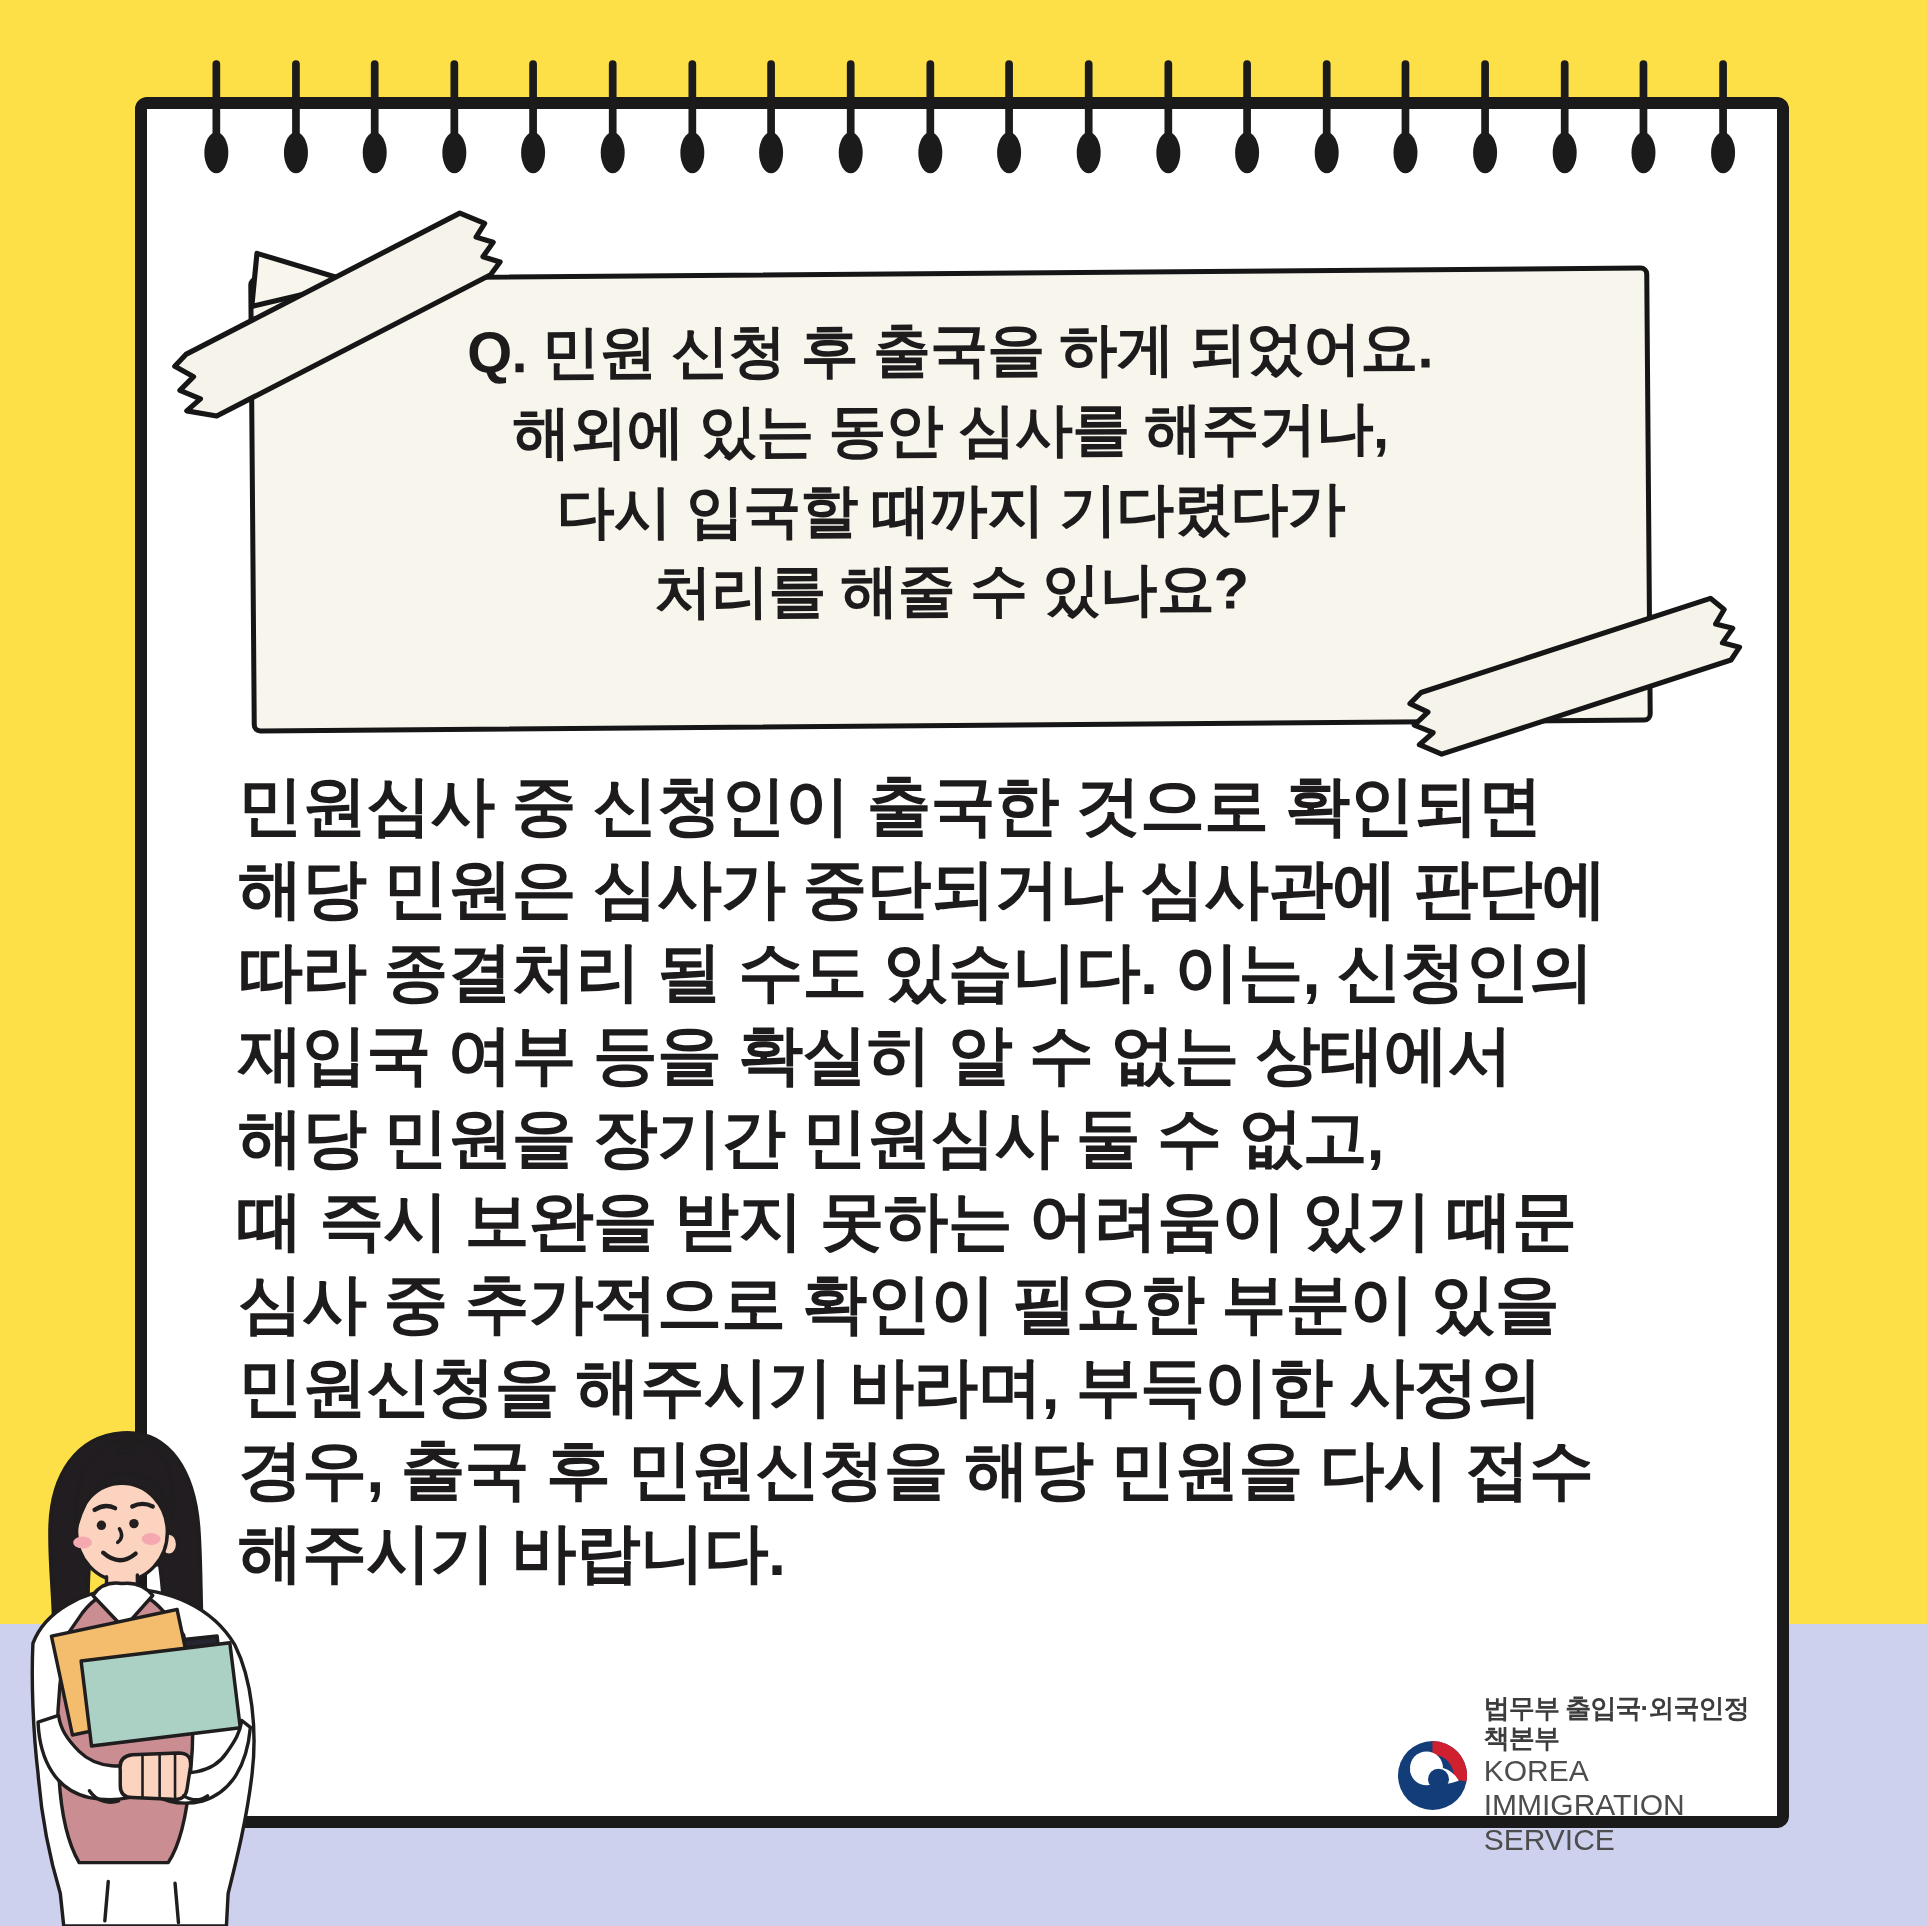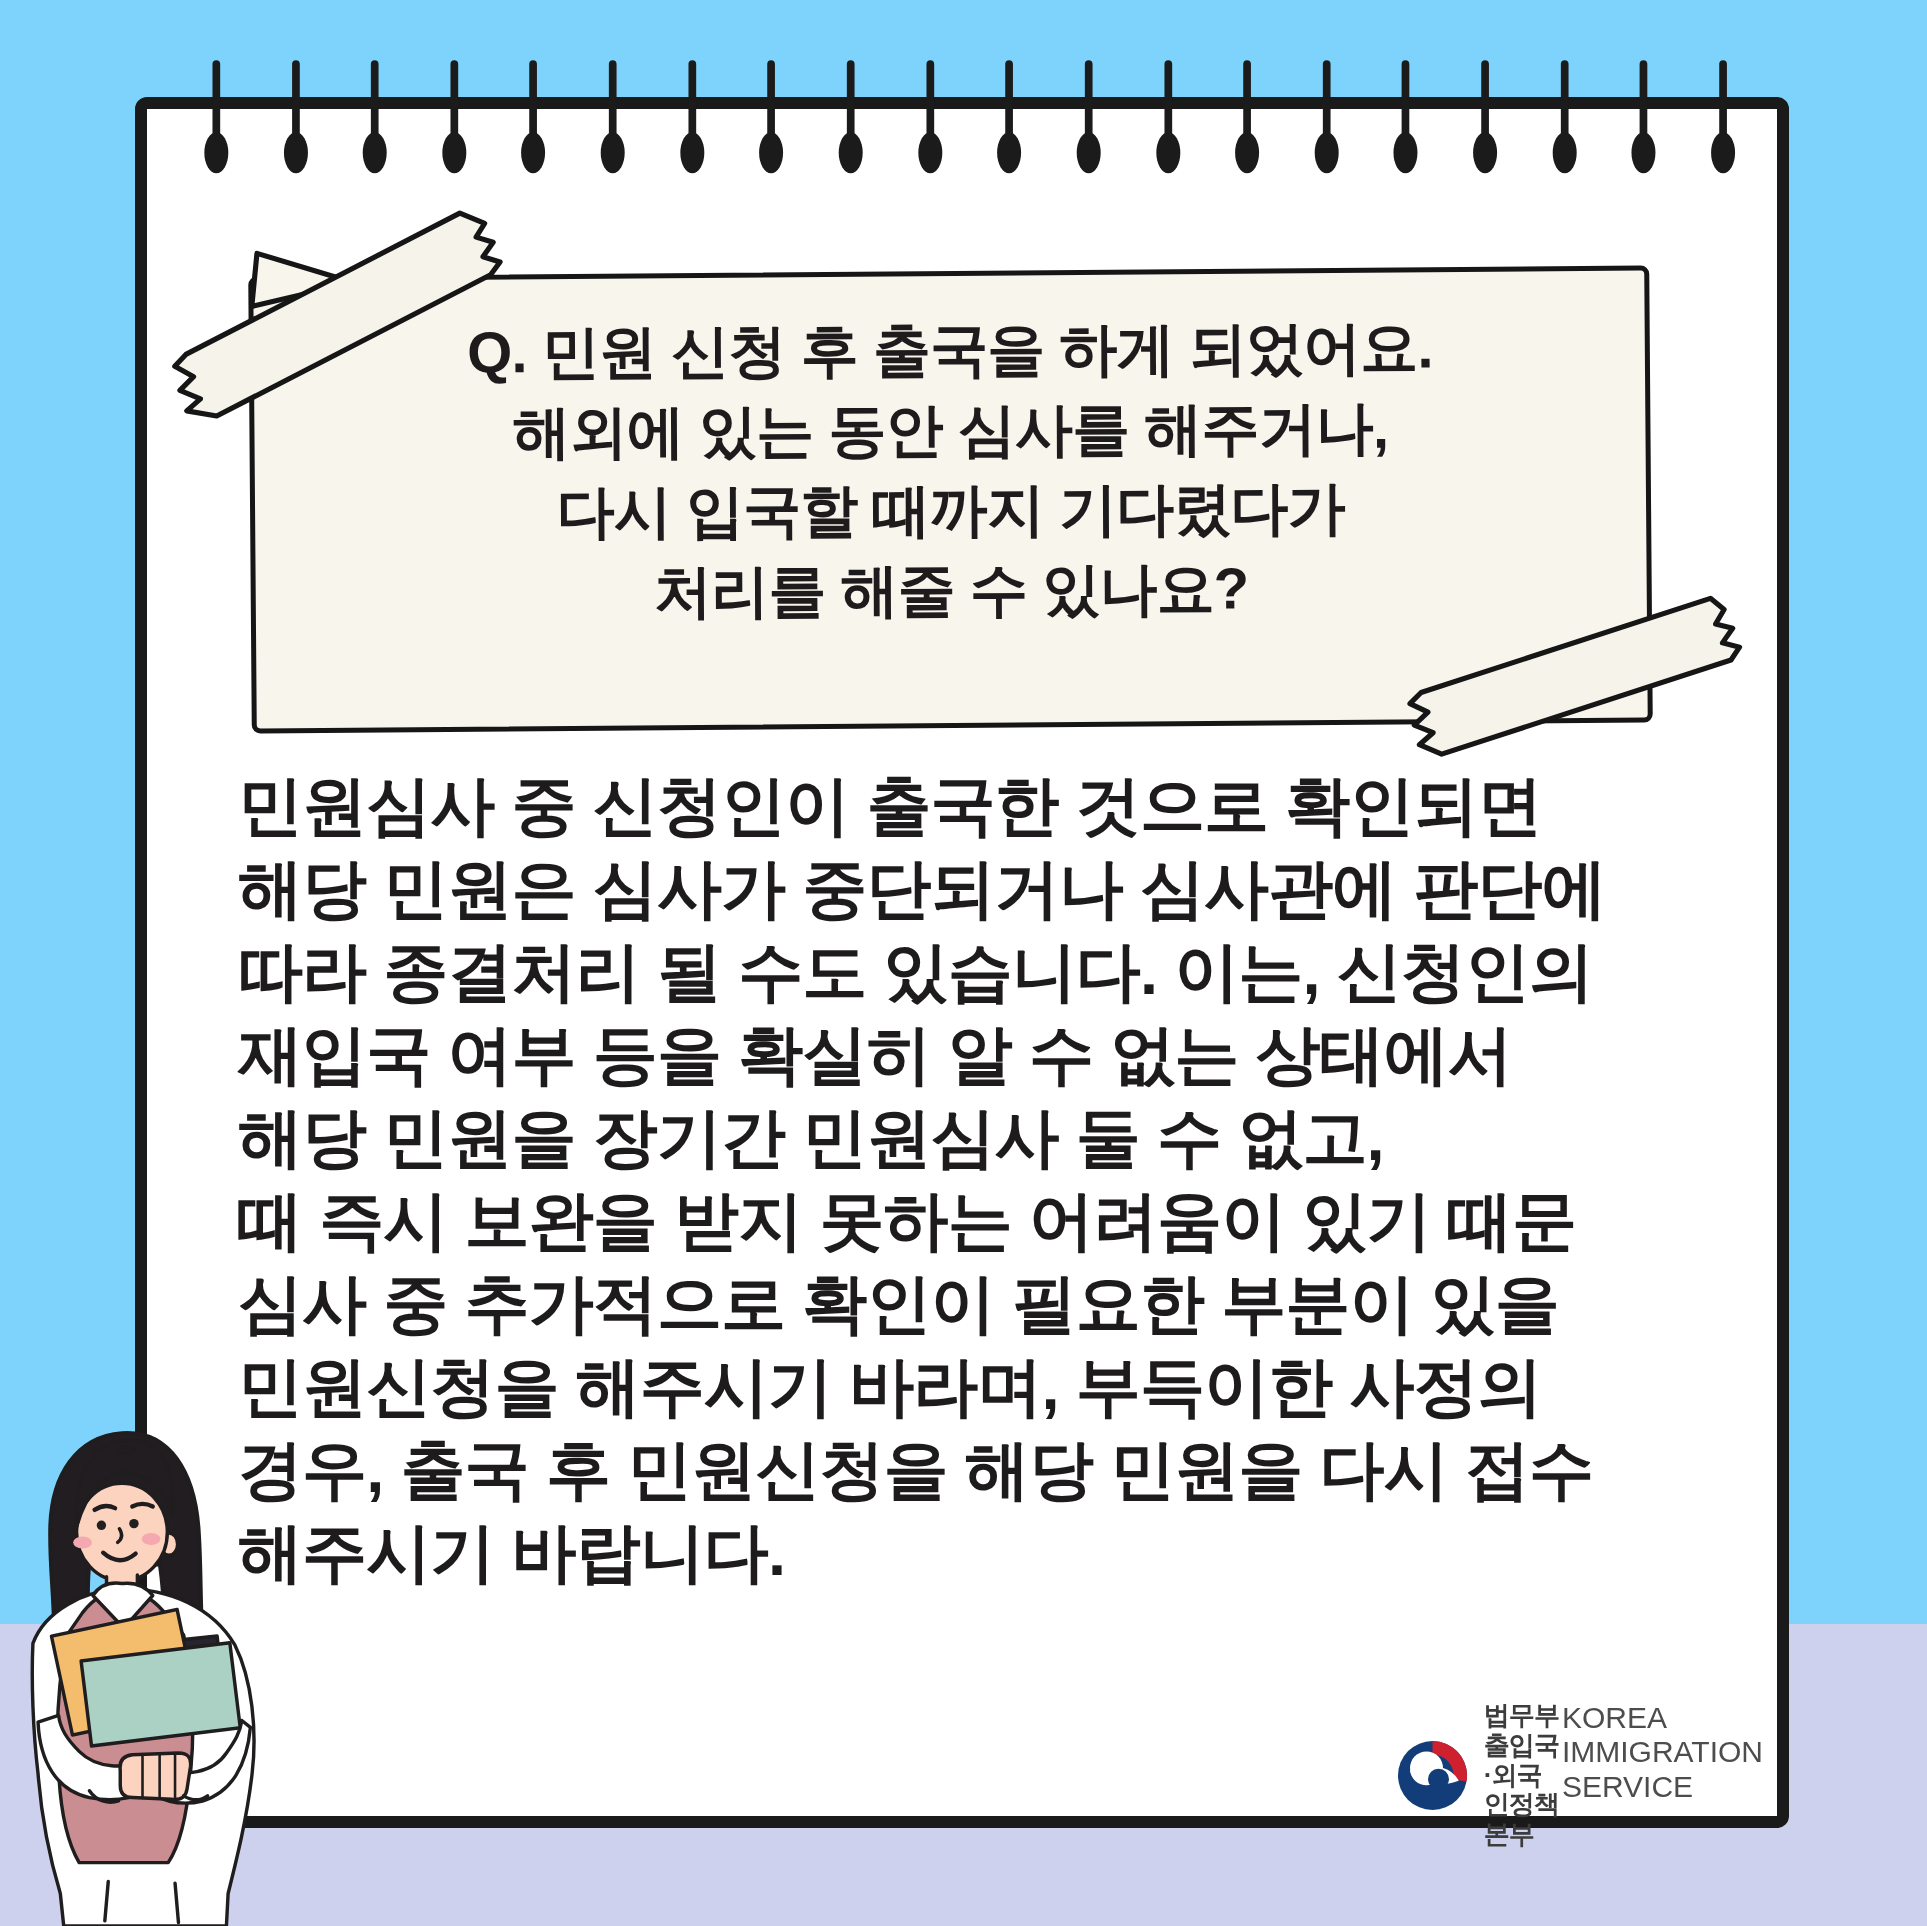--- a/index.html
+++ b/index.html
@@ -1,21 +1,21 @@
 <!DOCTYPE html>
 <html style="font-size:13.7px"><head>
 <meta charset="utf-8">
 <style>
   html,body{margin:0;padding:0;}
   body{
     background:#cdd1ed;
     font-family:"Liberation Sans","DejaVu Sans",sans-serif;
     width:1928px;height:1926px;overflow:hidden;
   }
-  .canvas{position:relative;width:1928px;height:1624px;background:#7dd3fc;}
+  .canvas{position:relative;width:1928px;height:1624px;background:#fde047;}
 
   
   .notepad{
     position:absolute;left:135px;top:97px;width:1654px;height:1731px;
     background:#ffffff;border:12px solid #1a1a1a;border-radius:12px;
     box-sizing:border-box;
   }
   .pins{position:absolute;left:135px;top:48px;width:1654px;height:146px;}
 
   
@@ -38,21 +38,21 @@
     color:#1d1b1c;font-weight:700;font-size:65px;line-height:83px;
     letter-spacing:-0.9px;
   }
 
   
   .footer{
     position:absolute;left:1395px;top:1731px;width:368px;height:89px;
     display:flex;align-items:center;gap:13.7px;
   }
   .emblem{width:75px;height:75px;flex:0 0 auto;}
-  .org{display:flex;flex-direction:row;justify-content:center;line-height:1.15;}
+  .org{display:flex;flex-direction:column;justify-content:center;line-height:1.15;}
   .org-kr{font-size:26px;font-weight:700;color:#3d3c3c;letter-spacing:-0.9px;}
   .org-en{font-size:30px;font-weight:400;color:#4e4d4d;letter-spacing:0px;}
 
   
   .character{position:absolute;left:6.8px;top:1414px;width:283px;height:512px;}
 </style>
 </head>
 <body>
 
 <div class="canvas">

